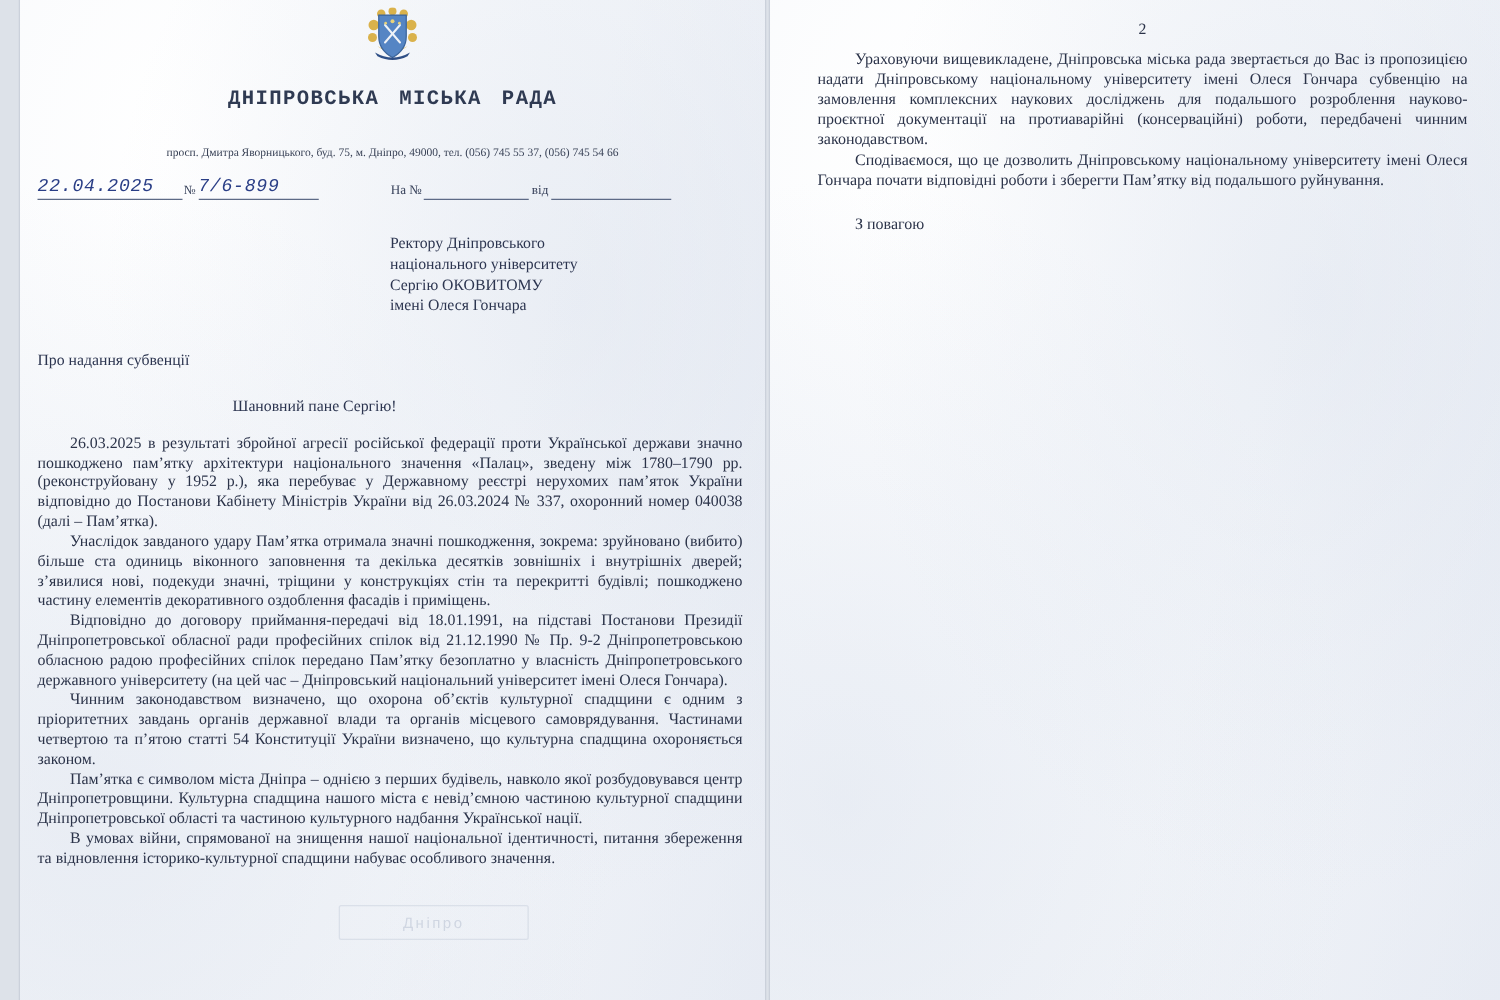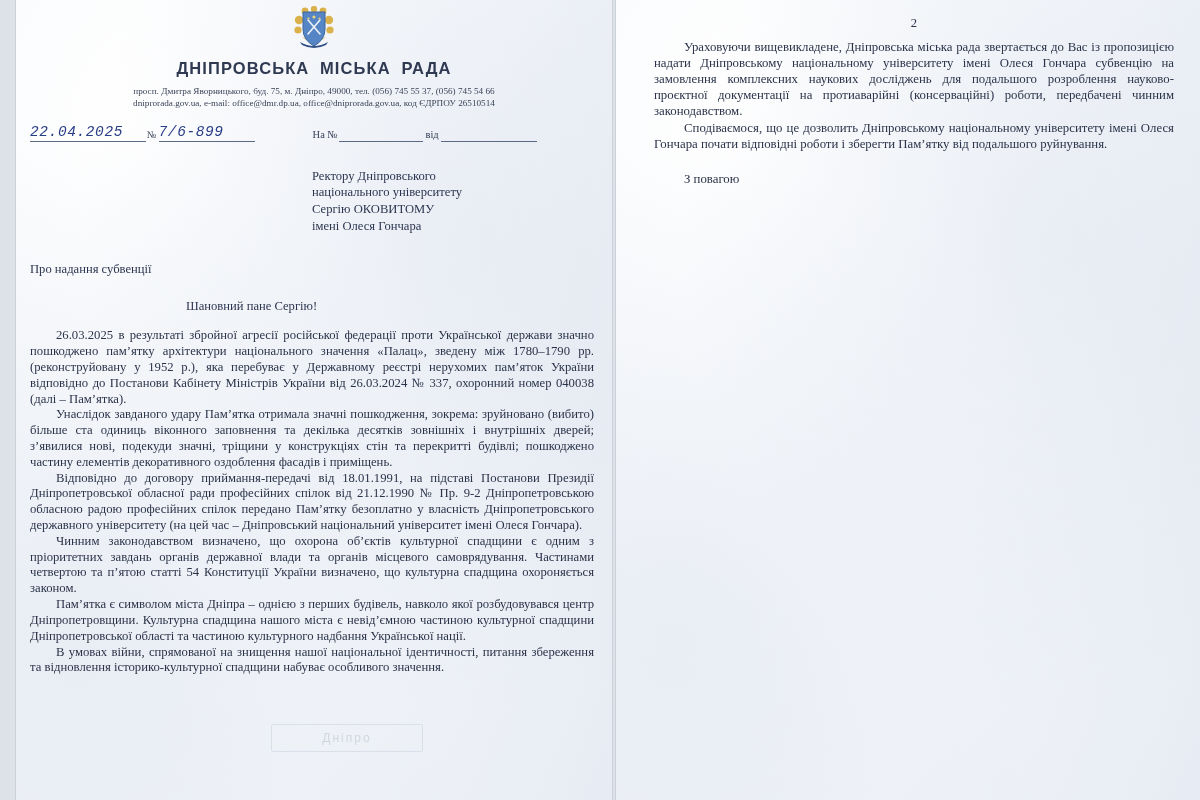--- a/index.html
+++ b/index.html
@@ -66,31 +66,31 @@
     text-align: center;
     padding-top: 6px;
   }
   .emblem {
     width: 44px;
     height: 47px;
     margin: 0 auto;
     display: block;
   }
   .org-title {
-    margin-top: 6px;
+    margin-top: 16px;
     font-size: 16.5px;
     font-weight: bold;
     letter-spacing: 1.1px;
     word-spacing: 5px;
     color: #2f3a52;
-    font-family: Liberation Sans, sans-serif;
+    font-family: Liberation Mono, monospace;
     text-align: center;
   }
   .contact-line {
-    margin-top: 7px;
+    margin-top: 28px;
     font-size: 9.2px;
     line-height: 1.35;
     color: #3a4considering;
     color: #3b4458;
     padding: 0 8px;
   }
 
   
   .ref-row {
     margin-top: 14px;
@@ -274,21 +274,20 @@
             <circle cx="27.5" cy="12.5" r="1.1"></circle>
           </g>
 
           <path d="M8 36 q14 8 28 0 l-2 3 q-12 6 -24 0 z" fill="#2f4f86"></path>
         </svg>
 
         <div class="org-title">ДНІПРОВСЬКА МІСЬКА РАДА</div>
 
         <div class="contact-line">
           <div>просп. Дмитра Яворницького, буд. 75,  м. Дніпро,  49000, тел. (056) 745 55 37,  (056) 745 54 66</div>
-          <div>dniprorada.gov.ua, e-mail: office@dmr.dp.ua, office@dniprorada.gov.ua, код ЄДРПОУ 26510514</div>
         </div>
       </div>
 
       <div class="ref-row">
         <span class="hand u-line ref-date">22.04.2025</span>
         <span class="ref-no-label">№</span>
         <span class="hand u-line ref-no">7/6-899</span>
         <span class="ref-spacer"></span>
         <span class="ref-onno-label">На №</span>
         <span class="u-line ref-onno"></span>

